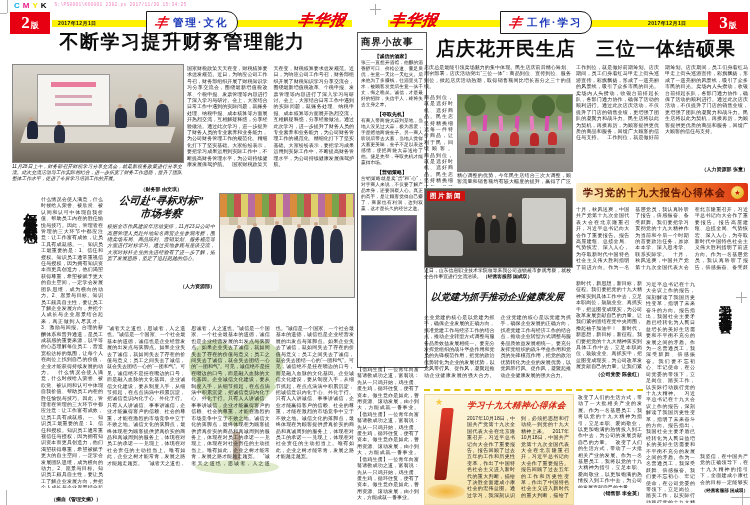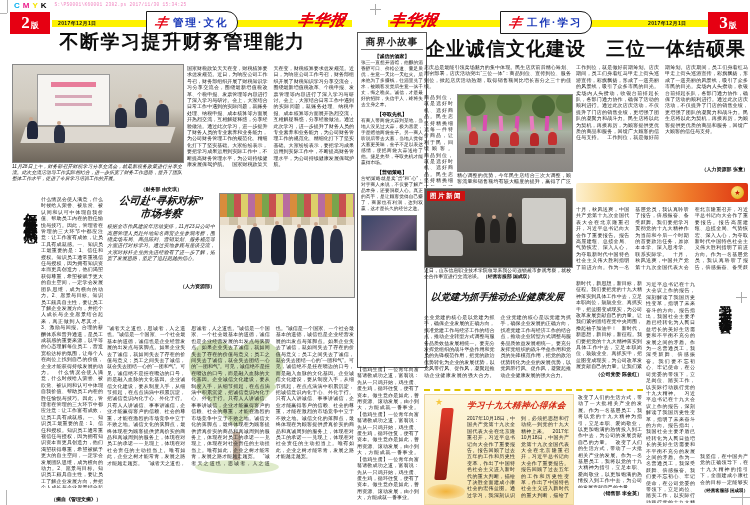--- a/index.html
+++ b/index.html
@@ -38,21 +38,21 @@
          letter-spacing:2px;color:#0d0d0d}
   .bt{font-size:5px;line-height:6.4px;text-align:justify;color:#222;overflow:hidden}
   .bt.it{font-style:italic}
   .c2{column-count:2;column-gap:6px}
   .c3{column-count:3;column-gap:6px}
   .credit{font:bold 5px/7px "Liberation Sans",sans-serif;text-align:right;color:#000}
   .capt{font:italic 4.8px/6.2px "Liberation Sans",sans-serif;text-align:justify;color:#111;overflow:hidden}
 
   
   .storybox{border:1px solid #555;padding:2px 3px;background:#fff;overflow:hidden}
-  .storybox .sbt{font:900 9.5px/14px "Liberation Serif",serif;text-align:center;letter-spacing:1px;
+  .storybox .sbt{font:900 9.5px/14px "Liberation Serif",serif;letter-spacing:1px;
                  border-bottom:1px solid #777;margin-bottom:2px}
   .storybox .stitle{font:bold 5px/8px "Liberation Sans",sans-serif;text-align:center;color:#000;margin-top:2px}
   .storybox .stext{font-size:4.7px;line-height:6px;text-align:justify;color:#222}
 
   
   .banner{background:linear-gradient(90deg,#fdf0d0 0%,#f8c861 30%,#ef7a2a 65%,#de3413 100%);
           border-radius:2px;display:flex;align-items:center;}
   .banner .btxt{font:900 10px "Liberation Serif",serif;color:#5e1300;letter-spacing:1px;padding-left:7px;white-space:nowrap}
   .emblem{position:absolute;right:4px;top:3px;width:13px;height:13px;border-radius:50%;
           background:radial-gradient(circle at 35% 35%,#ffe98e,#dca400);display:flex;align-items:center;justify-content:center}
@@ -196,21 +196,21 @@
     <div class="abs secbox" style="left:500px;top:11px;height:21px">
       <span class="logo">丰</span>
       <span class="seclabel">工作·学习</span>
     </div>
     <div class="abs dateline" style="left:648px;top:20px">2017年12月1日</div>
     <div class="abs pagebox" style="left:708px;top:12px;width:40px;height:22px">
       <span class="num">3</span>
       <span class="word">版</span>
     </div>
 
-    <div class="abs h-main" style="left:424px;top:38px;width:324px;letter-spacing:1px">企业诚信文化建设　三位一体结硕果</div>
+    <div class="abs h-main" style="left:424px;top:38px;width:324px;letter-spacing:1px">店庆花开民生店　三位一体结硕果</div>
 
     <div class="abs bt" style="left:424px;top:64px;width:147px;height:28px">店庆总是最能引领卖场魅力的集中体现。民生店庆前后精心筹划、周密部署，店庆活动突出“三位一体”：商品到位、宣传到位、服务到位，掀起店庆活动热潮，取得销售额同比增长百分之三十的佳绩。</div>
     <div class="abs bt" style="left:424px;top:94px;width:29px;height:92px">商品到位，就是选好时机、选好商品。民生店坚持精挑细选每一件特价商品，让利于民，回馈顾客。　商品到位，就是选好时机、选好商品。民生店坚持精挑细选每一件特价商品，让利于民，回馈顾客。</div>
 
     <div class="photo" style="left:457px;top:94px;width:114px;height:76px;background:linear-gradient(180deg,#6f8a4e 0%,#87986e 34%,#aab3a4 48%,#97938c 66%,#8b8884 100%)">
       <div class="ph-el" style="left:0;top:0;width:100%;height:34%;background:radial-gradient(circle at 15% 40%,#55713c 0 10px,transparent 11px),radial-gradient(circle at 45% 30%,#5d7a42 0 12px,transparent 13px),radial-gradient(circle at 75% 45%,#4e6a38 0 11px,transparent 12px),radial-gradient(circle at 95% 30%,#5d7a42 0 10px,transparent 11px)"></div>
       <div class="ph-el" style="left:8%;top:28%;width:4px;height:15px;background:#e87cc0;transform:rotate(-4deg)"></div>
       <div class="ph-el" style="left:22%;top:26%;width:4px;height:16px;background:#d94fb0;transform:rotate(3deg)"></div>
       <div class="ph-el" style="left:36%;top:28%;width:4px;height:15px;background:#e87cc0;transform:rotate(-3deg)"></div>
       <div class="ph-el" style="left:50%;top:27%;width:4px;height:16px;background:#d94fb0;transform:rotate(4deg)"></div>
@@ -235,20 +235,21 @@
       <div class="fig" style="left:44%;top:38%;width:10px;height:24px;background:#262422"></div>
       <div class="fig" style="left:55%;top:36%;width:10px;height:26px;background:#1c1a18"></div>
       <div class="pnlabel">图片新闻</div>
     </div>
     <div class="abs capt" style="left:424px;top:268px;width:147px;height:22px;font-style:normal">
       <span>近日，山东信息职业技术学院领导来我公司连锁超市参观考察，就校企合作事宜进行交流洽谈。</span>
       <span style="font-weight:bold">（经营客服部 国成双）</span>
     </div>
 
     <div class="abs banner" style="left:576px;top:183px;width:172px;height:19px">
+      <span class="btxt">学习党的十九大报告心得体会</span>
       <span class="emblem"></span>
     </div>
     <div class="abs bt c3" style="left:576px;top:206px;width:172px;height:70px">十月，秋风送爽，中国共产党第十九次全国代表大会在北京隆重召开，习近平总书记向大会作了重要报告。报告高屋建瓴、总揽全局、气势恢宏、深入人心，为夺取新时代中国特色社会主义伟大胜利指明了前进方向。作为一名基层党员，我认真聆听了报告，倍感振奋、备受鼓舞。我们要把学习贯彻党的十九大精神作为当前和今后一个时期的首要政治任务，原原本本学、深入思考学、联系实际学。　十月，秋风送爽，中国共产党第十九次全国代表大会在北京隆重召开，习近平总书记向大会作了重要报告。报告高屋建瓴、总揽全局、气势恢宏、深入人心，为夺取新时代中国特色社会主义伟大胜利指明了前进方向。作为一名基层党员，我认真聆听了报告，倍感振奋、备受鼓舞。我们要把学习贯彻党的十九大精神作为当前和今后一个时期的首要政治任务，原原本本学、深入思考学、联系实际学。</div>
     <div class="abs bt" style="left:576px;top:280px;width:66px;height:90px">新时代，新思想，新目标，新征程。我们要把党的十九大精神落实到具体工作中去，立足本职岗位，兢兢业业、真抓实干，把蓝图变成现实，为公司改革发展贡献自己的力量。让我们紧密团结在党中央周围，撸起袖子加油干！　新时代，新思想，新目标，新征程。我们要把党的十九大精神落实到具体工作中去，立足本职岗位，兢兢业业、真抓实干，把蓝图变成现实，为公司改革发展贡献自己的力量。让我们紧密团结在党中央周围，撸起袖子加油干！</div>
     <div class="abs credit" style="left:576px;top:371px;width:66px">（公司党委 陈俊红）</div>
 
     <div class="abs h-script" style="left:424px;top:292px;width:147px;font-size:9.5px">以党建为抓手推动企业健康发展</div>
     <div class="abs bt c2" style="left:424px;top:314px;width:147px;height:72px">企业党建的核心是以党建为抓手，确保企业发展的正确方向，找准党建工作与经济工作的结合点，推动企业转型方式调整与服务品质效益发展相统一。要充分发挥党组织的战斗堡垒作用和党员的先锋模范作用，把党的政治优势转化为企业的发展优势，以党风带行风、促作风，凝聚起推动企业健康发展的强大合力。　企业党建的核心是以党建为抓手，确保企业发展的正确方向，找准党建工作与经济工作的结合点，推动企业转型方式调整与服务品质效益发展相统一。要充分发挥党组织的战斗堡垒作用和党员的先锋模范作用，把党的政治优势转化为企业的发展优势，以党风带行风、促作风，凝聚起推动企业健康发展的强大合力。</div>
 
     <div class="abs dashes" style="left:424px;top:389px;width:219px"></div>

